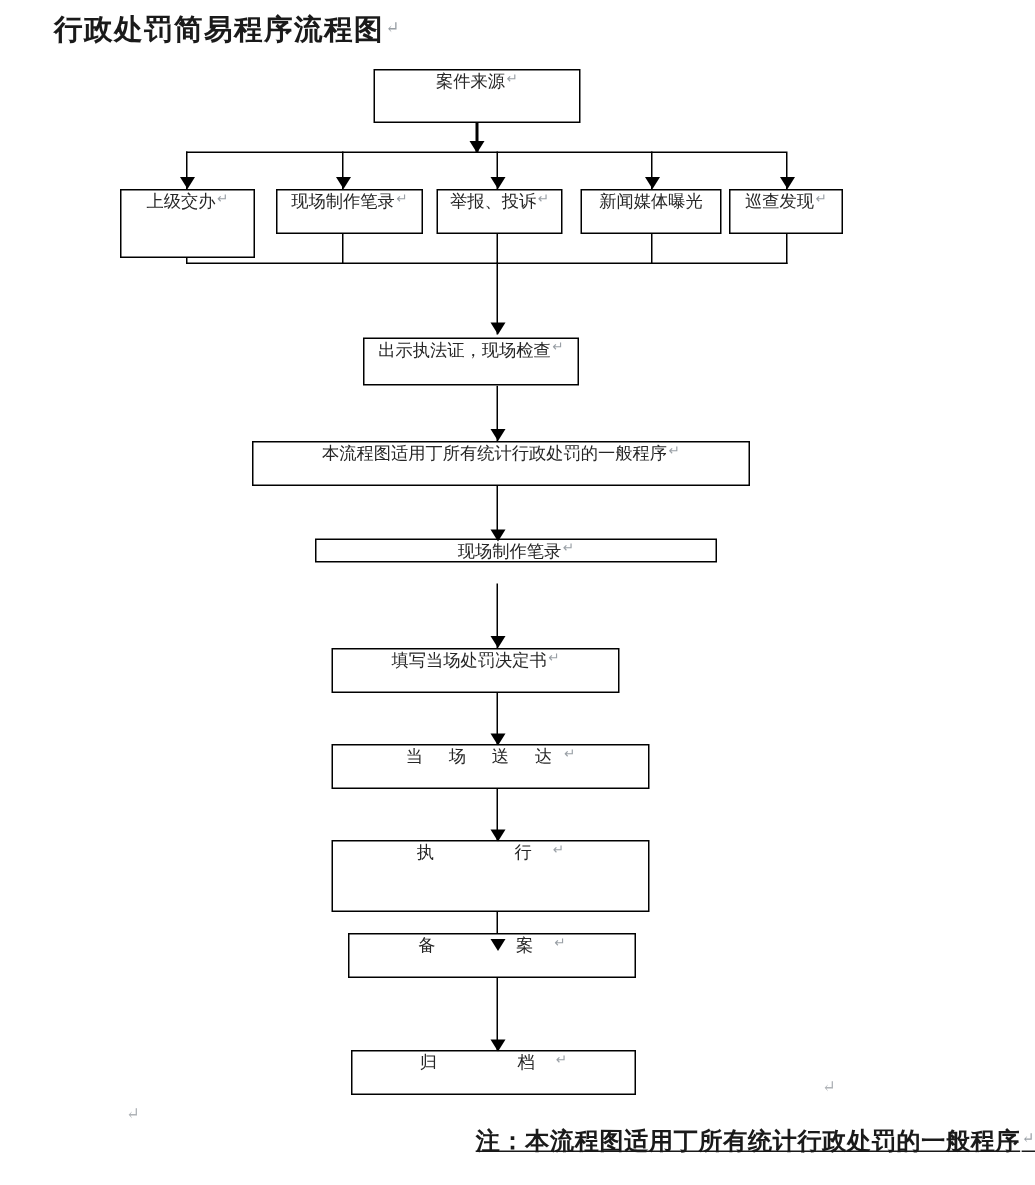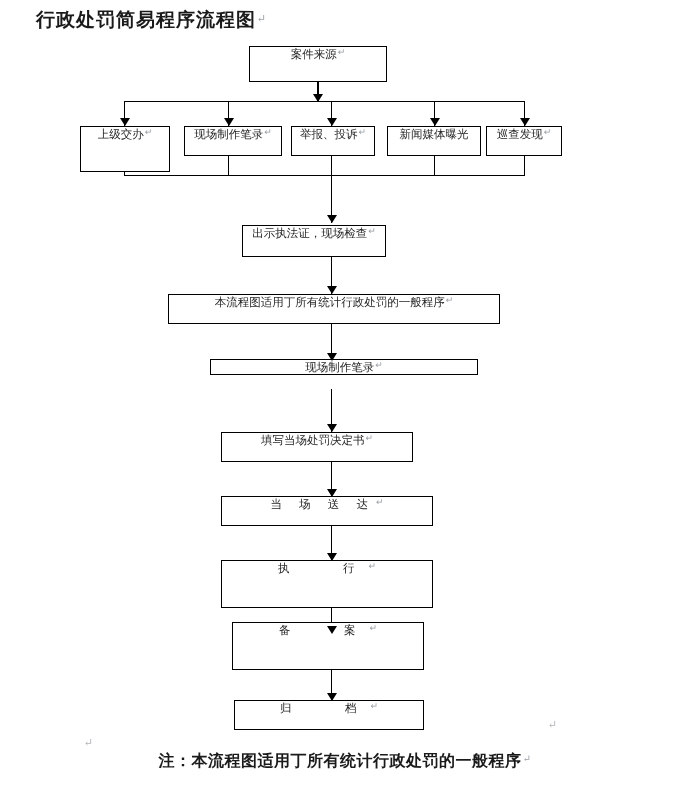--- a/index.html
+++ b/index.html
@@ -89,27 +89,28 @@
     border-top: 8px solid #000000;
     z-index: 5;
   }
 
   
   .note {
     position: absolute;
     left: 0;
     top: 751px;
     width: 690px;
-    text-align: center;
+    text-align: right;
     font-family: "Liberation Serif", "DejaVu Serif", serif;
     font-weight: bold;
     font-size: 16px;
     letter-spacing: 0.5px;
     color: #1a1a1a;
     white-space: nowrap;
+    text-decoration: underline;
   }
   .note .pilcrow {
     font-weight: normal;
     font-size: 10px;
     color: #9aa0a6;
     vertical-align: 4px;
     margin-left: 1px;
   }
 
   
@@ -231,21 +232,21 @@
   <div class="arrowhead" style="left:326.7px; top:553px;"></div>
 
   <div class="box" style="left:221px; top:560px; width:212px; height:48px;">
     <span class="txt spaced-wide">执　 行</span>
       <span class="pilcrow">↵</span>
   </div>
 
   <div class="vline" style="left:331px; top:590px; height:50px;"></div>
   <div class="arrowhead" style="left:326.7px; top:626px;"></div>
 
-  <div class="box" style="left:232px; top:622px; width:192px; height:48px;">
+  <div class="box" style="left:232px; top:622px; width:192px; height:30px;">
     <span class="txt spaced-wide">备　 案</span>
       <span class="pilcrow">↵</span>
   </div>
 
   <div class="vline" style="left:331px; top:640px; height:62px;"></div>
   <div class="arrowhead" style="left:326.7px; top:693px;"></div>
 
   <div class="box" style="left:234px; top:700px; width:190px; height:30px;">
     <span class="txt spaced-wide">归　 档</span>
       <span class="pilcrow">↵</span>

